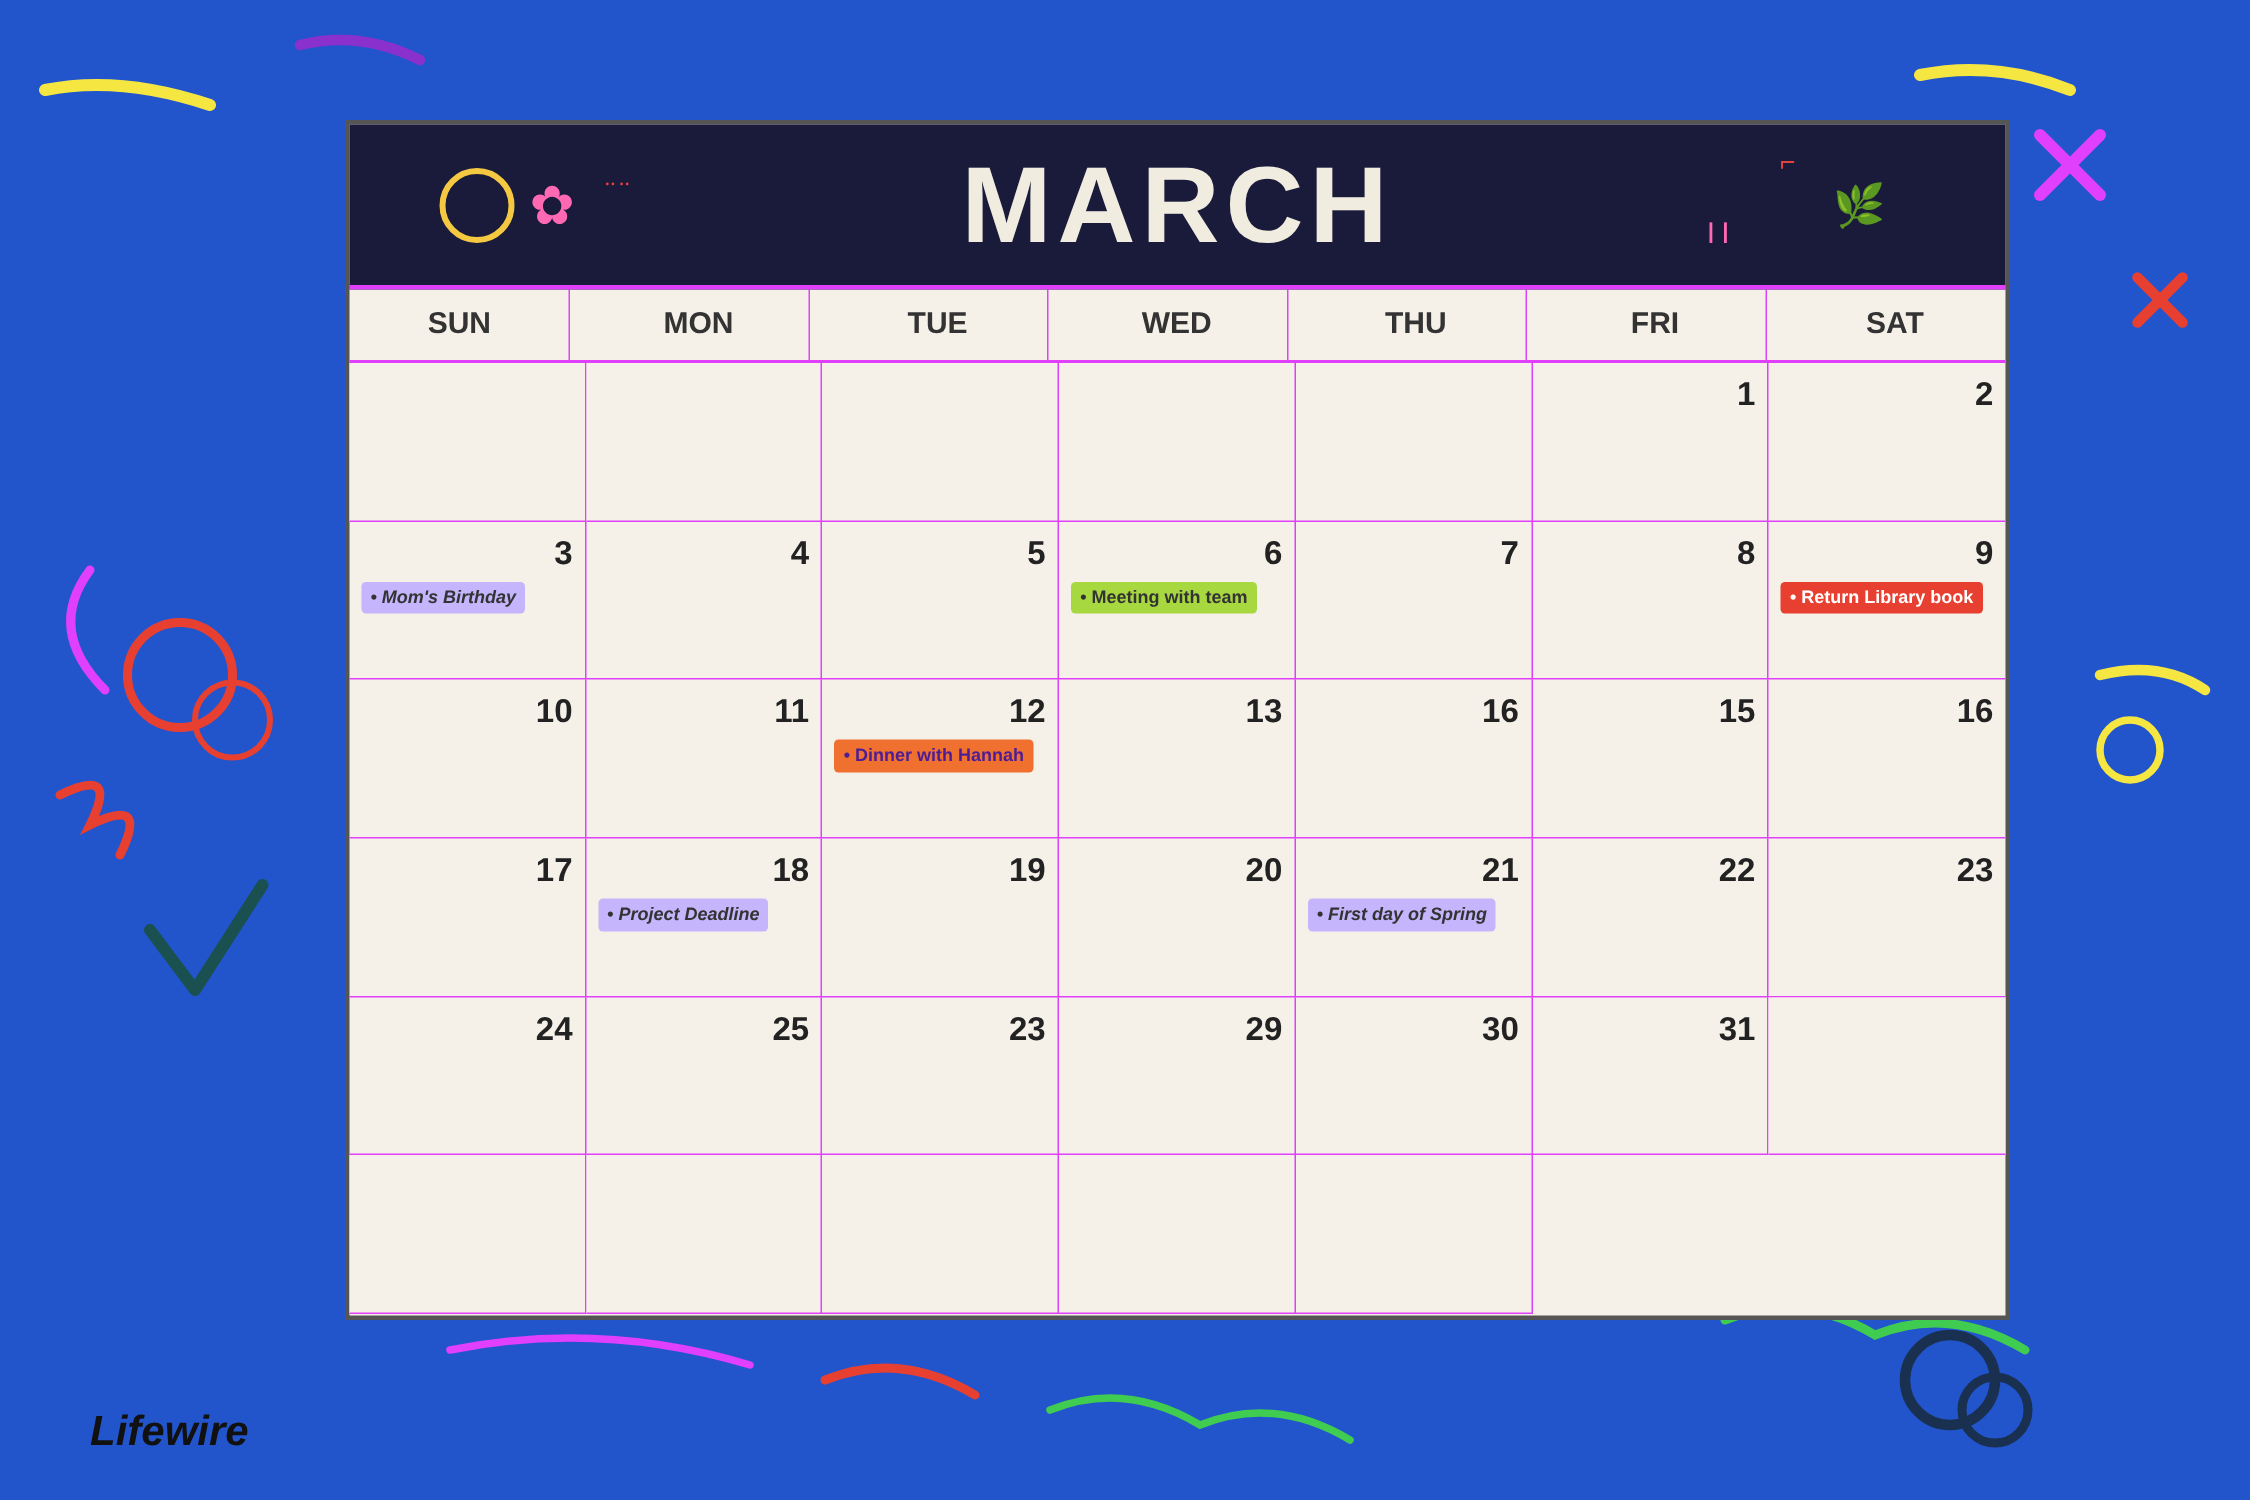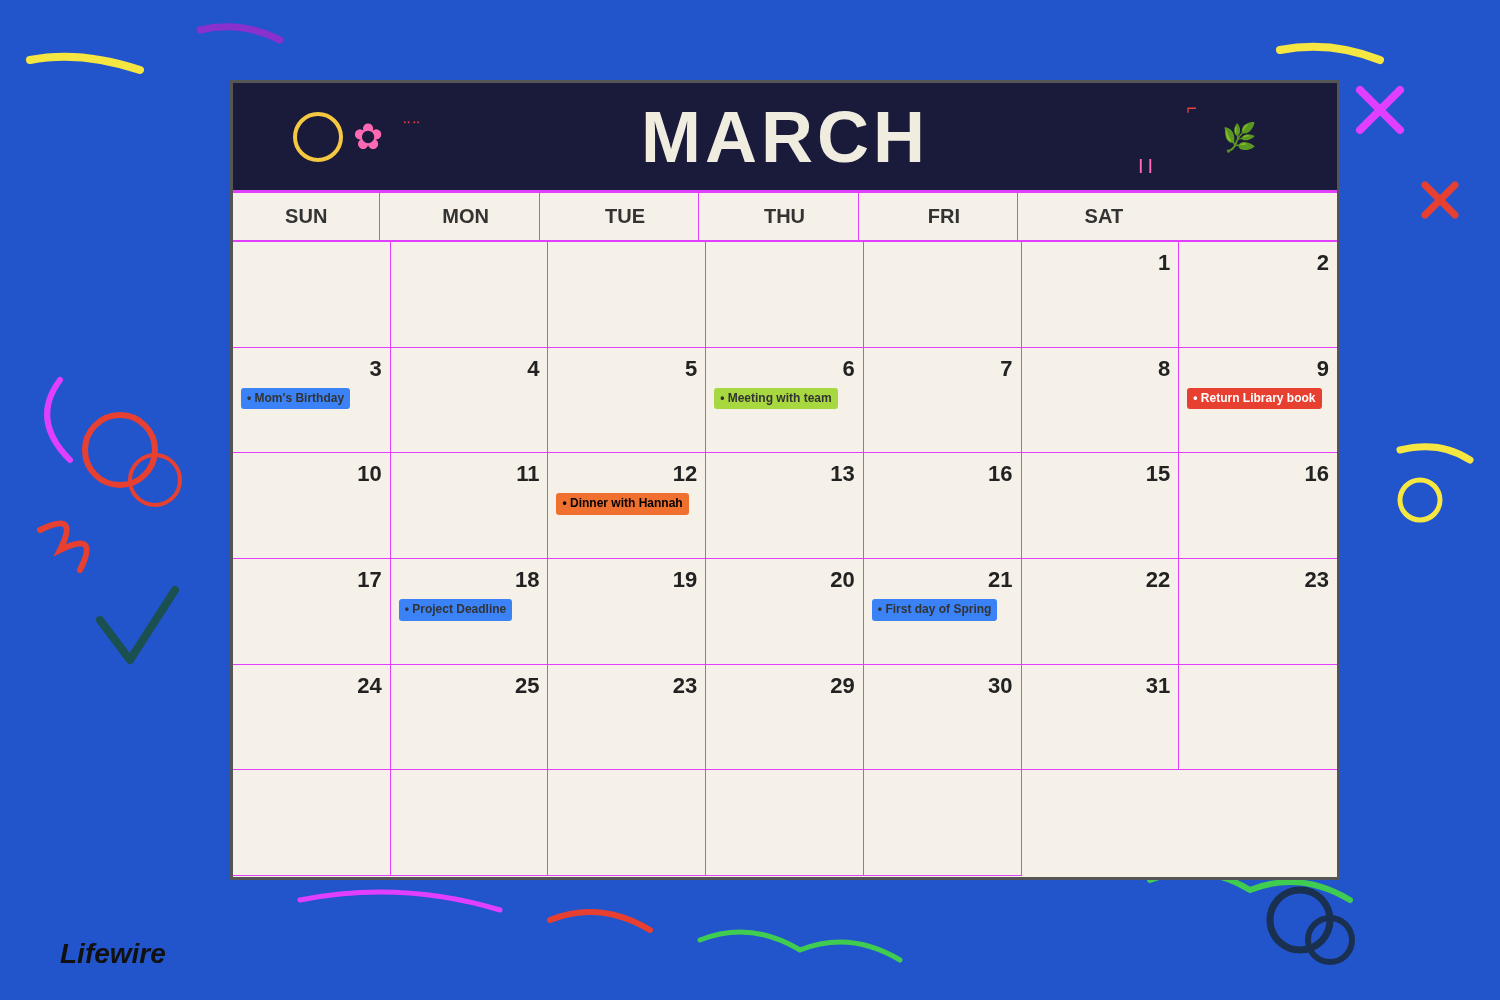--- a/index.html
+++ b/index.html
@@ -80,21 +80,21 @@
       left: 170px;
       top: 25px;
       color: #e8403a;
       font-size: 14px;
       letter-spacing: 2px;
     }
 
     .header-deco-dots-right {
       position: absolute;
       right: 180px;
-      bottom: 12px;
+      bottom: 22px;
       color: #ff69b4;
       font-size: 20px;
       letter-spacing: 4px;
     }
 
     .header-deco-stairs {
       position: absolute;
       right: 140px;
       top: 15px;
       color: #e8403a;
@@ -163,37 +163,38 @@
       font-weight: bold;
       margin-top: 6px;
       line-height: 1.3;
     }
 
     .event::before {
       content: '• ';
     }
 
     .event-yellow {
-      background: #3b82f6;
+      background: #c4b5fd;
       color: #333;
+      font-style: italic;
     }
 
     .event-green {
       background: #a8d840;
       color: #333;
     }
 
     .event-red {
       background: #e84030;
       color: #fff;
     }
 
     .event-orange {
       background: #f07030;
-      color: #000000;
+      color: #4c1d95;
     }
 
     
     .lifewire-logo {
       position: absolute;
       bottom: 30px;
       left: 60px;
       font-size: 28px;
       font-weight: bold;
       color: #111;
@@ -265,20 +266,21 @@
     <div class="calendar-title">MARCH</div>
     <div class="header-deco-dots-right">II</div>
     <div class="header-deco-right">🌿</div>
     <div class="header-deco-stairs">⌐</div>
   </div>
 
   <div class="days-header">
     <div class="day-name">SUN</div>
     <div class="day-name">MON</div>
     <div class="day-name">TUE</div>
+    <div class="day-name">WED</div>
     <div class="day-name">THU</div>
     <div class="day-name">FRI</div>
     <div class="day-name">SAT</div>
   </div>
 
   <div class="calendar-grid">
 
     <div class="calendar-cell cell-empty"></div>
     <div class="calendar-cell cell-empty"></div>
     <div class="calendar-cell cell-empty"></div>

